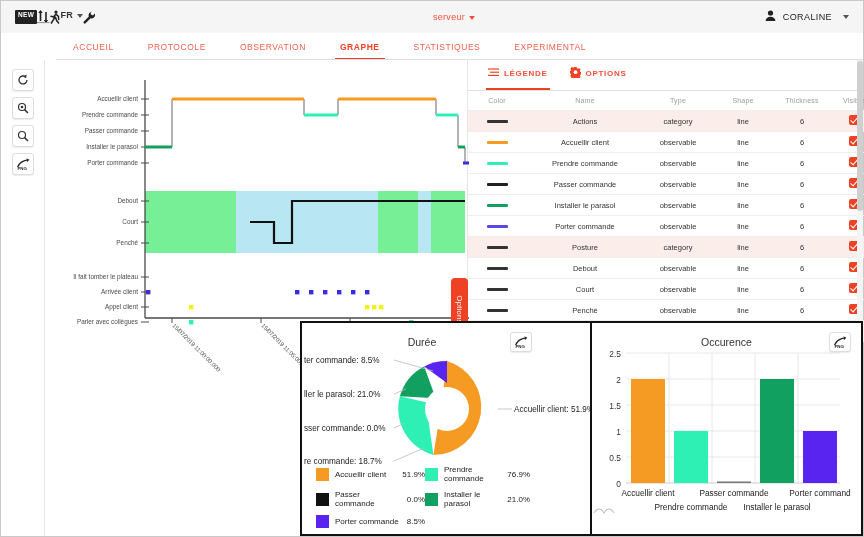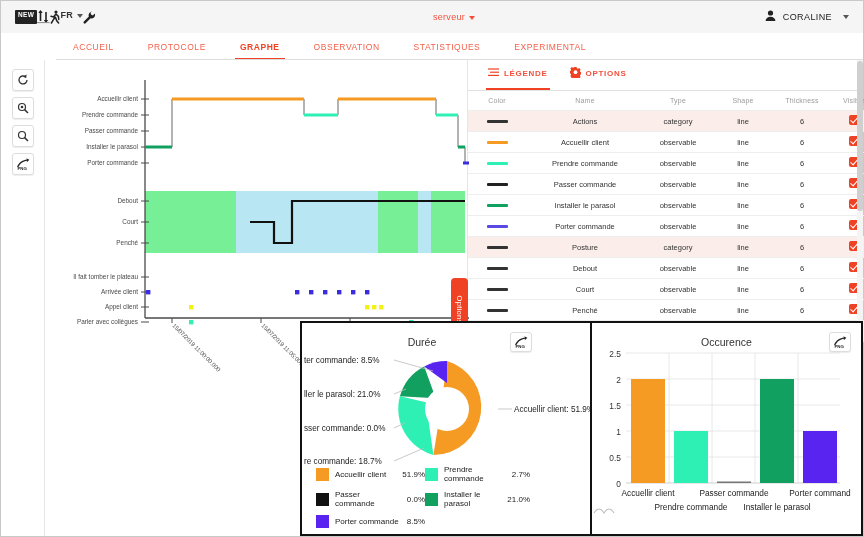--- a/index.html
+++ b/index.html
@@ -239,22 +239,22 @@
         </svg>
       </span>
       <span>CORALINE</span>
       <i class="caret-dn"></i>
     </div>
   </div>
 
   <div class="navtabs">
     <div class="navtab">ACCUEIL</div>
     <div class="navtab">PROTOCOLE</div>
+    <div class="navtab">OBSERVATION</div>
     <div class="navtab active">GRAPHE</div>
-    <div class="navtab">OBSERVATION</div>
     <div class="navtab">STATISTIQUES</div>
     <div class="navtab">EXPERIMENTAL</div>
     <div class="nav-underline"></div>
   </div>
 
   <div class="body-split">
 
     <div class="toolrail">
       <div class="toolbtn">
         <svg width="12" height="12" viewBox="0 0 12 12">
@@ -580,21 +580,21 @@
 
       <div class="donut-legend">
           <div class="dl-item">
             <span class="dl-sw" style="background:#f59a23"></span>
             <span class="dl-name">Accuellir client</span>
             <span class="dl-val">51.9%</span>
           </div>
           <div class="dl-item">
             <span class="dl-sw" style="background:#2ff0b4"></span>
             <span class="dl-name">Prendre commande</span>
-            <span class="dl-val">2.7%</span>
+            <span class="dl-val">76.9%</span>
           </div>
           <div class="dl-item">
             <span class="dl-sw" style="background:#111111"></span>
             <span class="dl-name">Passer commande</span>
             <span class="dl-val">0.0%</span>
           </div>
           <div class="dl-item">
             <span class="dl-sw" style="background:#11a05f"></span>
             <span class="dl-name">Installer le parasol</span>
             <span class="dl-val">21.0%</span>

